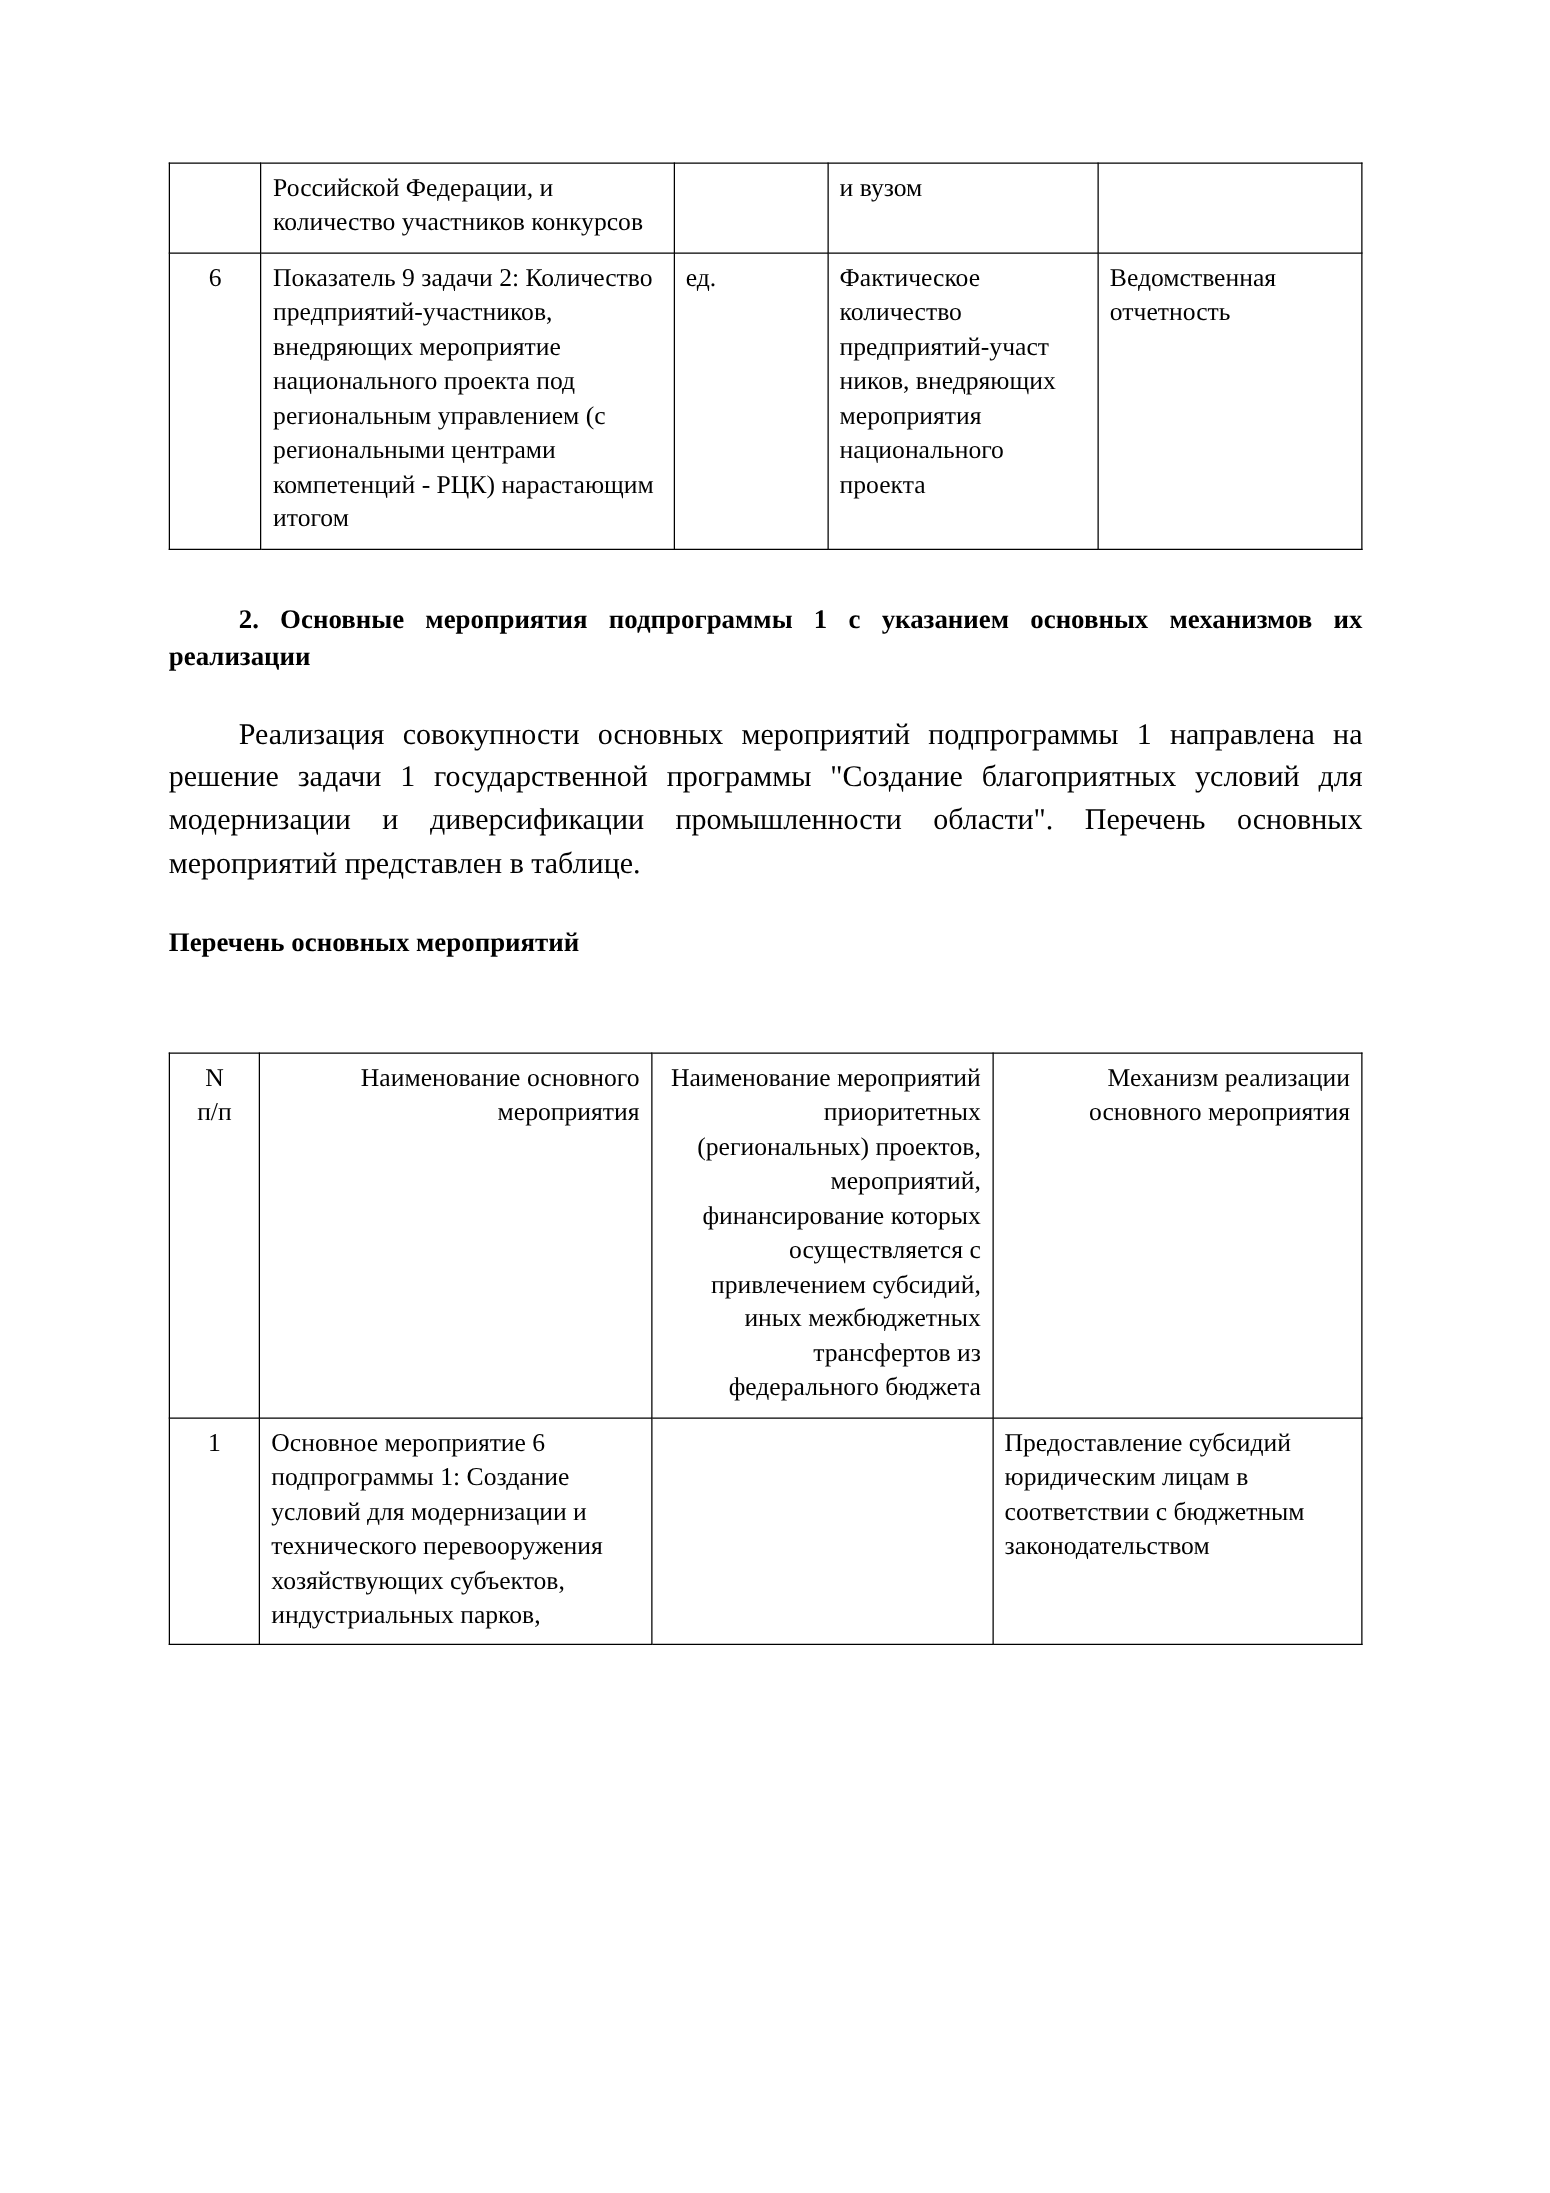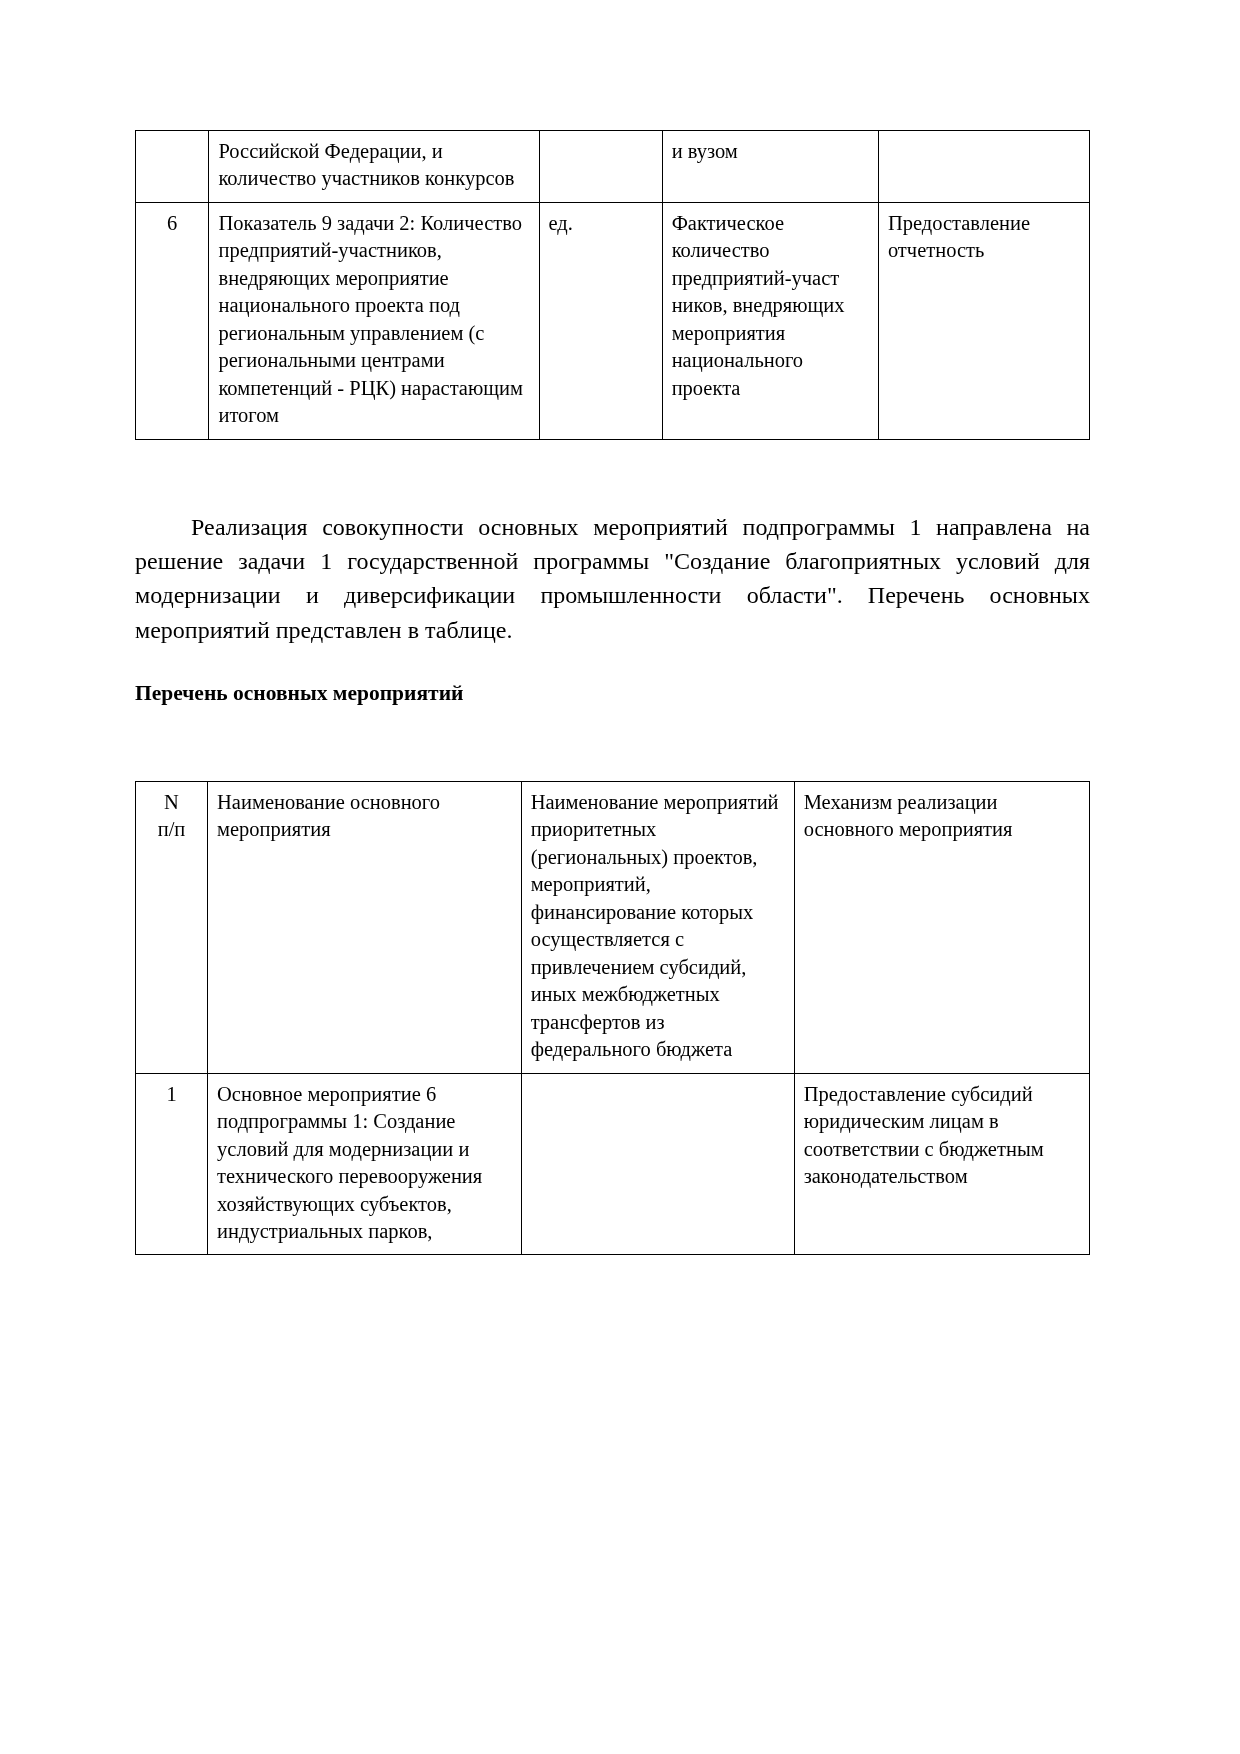--- a/index.html
+++ b/index.html
@@ -50,21 +50,21 @@
   table.tbl-top td.c-name    { width: 300px; }
   table.tbl-top td.c-unit    { width: 100px; }
   table.tbl-top td.c-method  { width: 190px; }
   table.tbl-top td.c-source  { width: 185px; }
 
   table.tbl-main td.m-num    { width: 52px;  text-align: center; }
   table.tbl-main td.m-name   { width: 290px; }
   table.tbl-main td.m-prior  { width: 250px; }
   table.tbl-main td.m-mech   { width: 272px; }
 
-  td.center { text-align: left; }
+  td.center { text-align: right; }
 
   .spacer-1 { height: 40px; }
   .spacer-2 { height: 30px; }
   .spacer-3 { height: 34px; }
   .spacer-4 { height: 33px; }
   .spacer-5 { height: 42px; }
 
   
   h2.section-heading {
     font-size: 21.5px;
@@ -112,27 +112,28 @@
           <td class="c-name">Российской Федерации, и количество участников конкурсов</td>
           <td class="c-unit"></td>
           <td class="c-method">и вузом</td>
           <td class="c-source"></td>
         </tr>
         <tr>
           <td class="c-num">6</td>
           <td class="c-name">Показатель 9 задачи 2: Количество предприятий-участников, внедряющих мероприятие национального проекта под региональным управлением (с региональными центрами компетенций - РЦК) нарастающим итогом</td>
           <td class="c-unit">ед.</td>
           <td class="c-method">Фактическое количество предприятий-участ ников, внедряющих мероприятия национального проекта</td>
-          <td class="c-source">Предоставление отчетность</td>
+          <td class="c-source">Ведомственная отчетность</td>
         </tr>
       </tbody>
     </table>
 
     <div class="spacer-1"></div>
 
+    <h2 class="section-heading">2. Основные мероприятия подпрограммы 1 с указанием основных механизмов их реализации</h2>
 
     <div class="spacer-2"></div>
 
     <p class="body-par">Реализация совокупности основных мероприятий подпрограммы 1 направлена на решение задачи 1 государственной программы "Создание благоприятных условий для модернизации и диверсификации промышленности области". Перечень основных мероприятий представлен в таблице.</p>
 
     <div class="spacer-3"></div>
 
     <h3 class="table-title">Перечень основных мероприятий</h3>
 
     <div class="spacer-4"></div>

